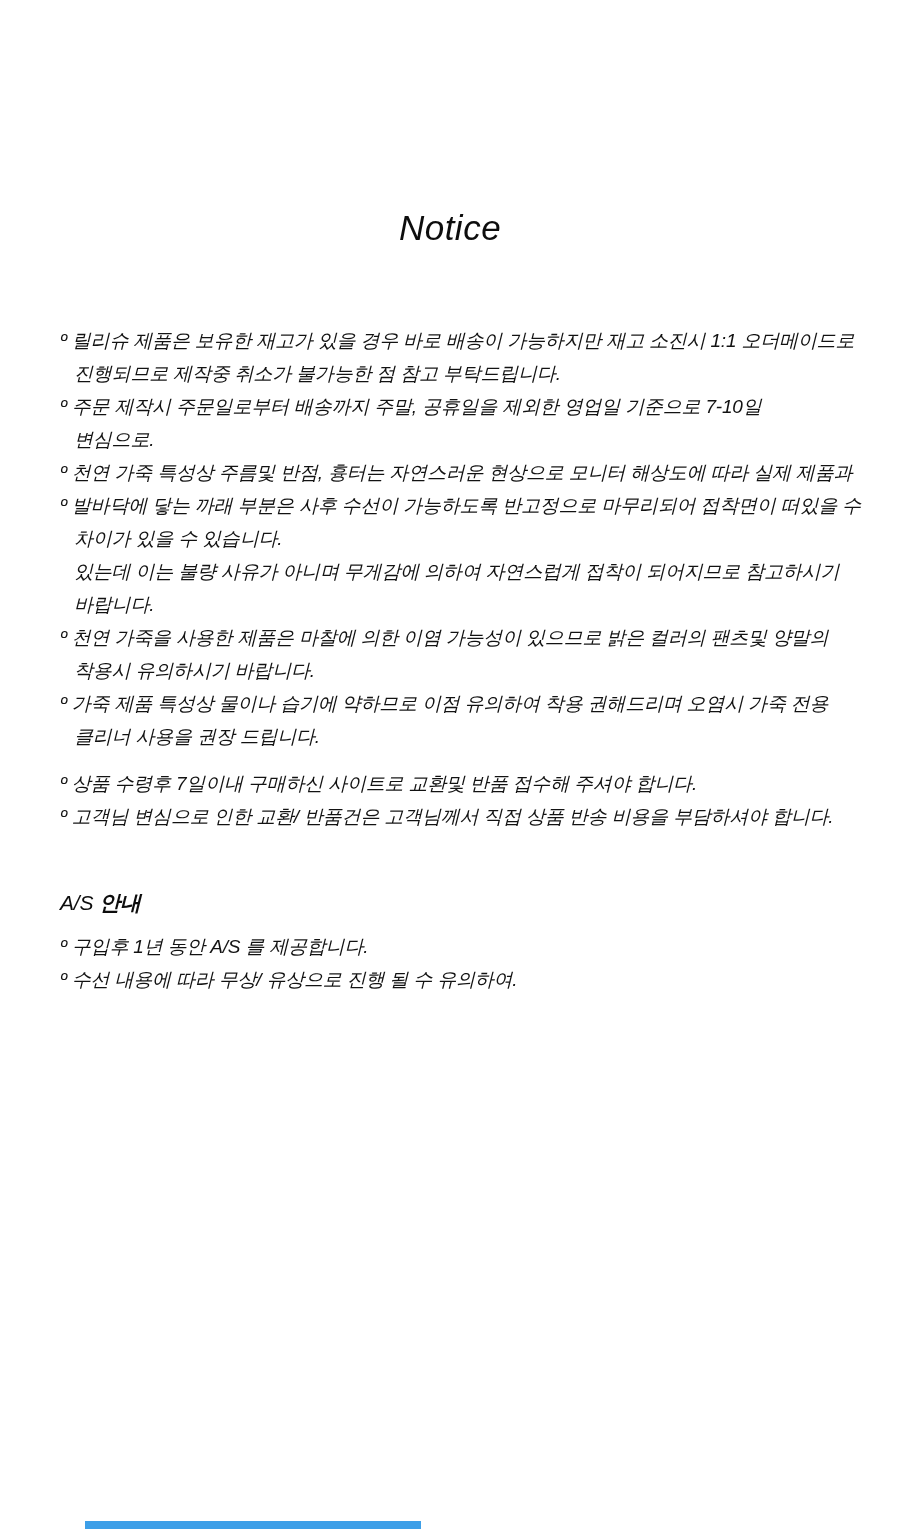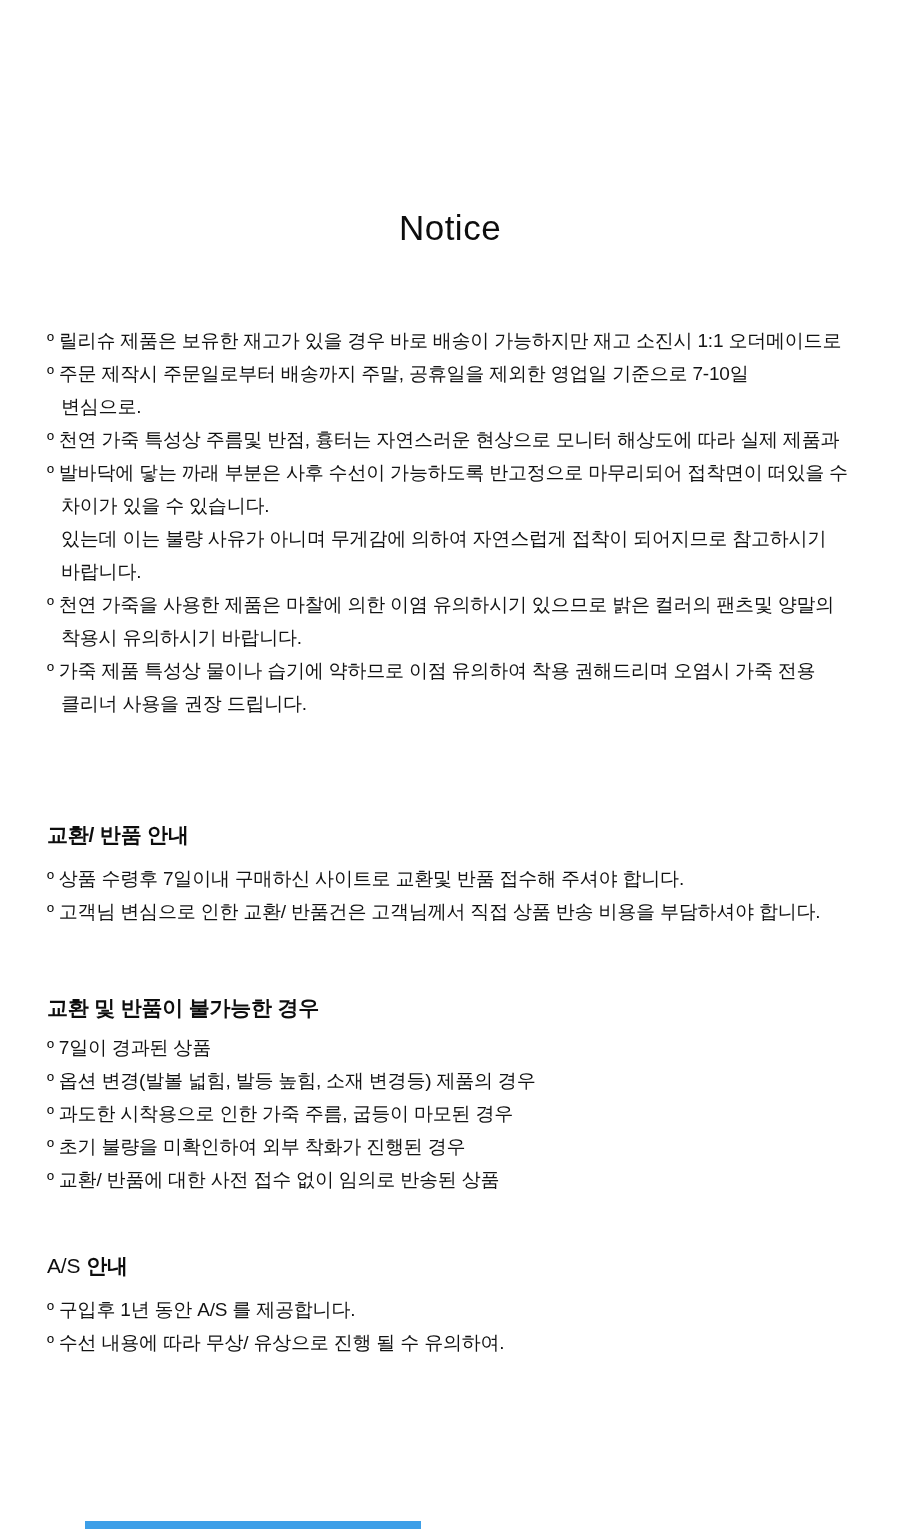--- a/index.html
+++ b/index.html
@@ -6,37 +6,38 @@
   html, body { margin: 0; padding: 0; }
   body {
     width: 900px;
     min-height: 1529px;
     background: #ffffff;
     color: #121212;
     font-family: "Liberation Sans", "DejaVu Sans", sans-serif;
     position: relative;
     overflow: hidden;
   }
-  .page { width: 900px; position: relative; }
+  .page { width: 900px; position: relative; font-style: italic; }
   h1.title {
     margin: 0;
     padding-top: 206px;
     text-align: center;
     font-size: 35px;
     line-height: 44px;
     font-weight: 500;
     letter-spacing: 0.5px;
     color: #0d0d0d;
   }
   .content {
     padding-left: 47px;
     padding-right: 56px;
     font-size: 19px;
     line-height: 33px;
     letter-spacing: -0.2px;
+    margin-left: 13px;
   }
   .intro { margin-top: 74px; }
   .line { white-space: nowrap; }
   .line.cont { padding-left: 14px; }
   h2.heading {
     margin: 0;
     font-size: 21px;
     line-height: 26px;
     font-weight: 700;
     color: #0d0d0d;
@@ -62,51 +63,41 @@
 <body>
 
 <main class="page">
 
   <h1 class="title">Notice</h1>
 
   <div class="content">
 
     <section class="intro">
       <div class="line first">º 릴리슈 제품은 보유한 재고가 있을 경우 바로 배송이 가능하지만 재고 소진시 1:1 오더메이드로</div>
+      <div class="line cont">진행되므로 제작중 취소가 불가능한 점 참고 부탁드립니다.</div>
       <div class="line first">º 주문 제작시 주문일로부터 배송까지 주말, 공휴일을 제외한 영업일 기준으로 7-10일</div>
       <div class="line cont">변심으로.</div>
       <div class="line first">º 천연 가죽 특성상 주름및 반점, 흉터는 자연스러운 현상으로 모니터 해상도에 따라 실제 제품과</div>
       <div class="line first">º 발바닥에 닿는 까래 부분은 사후 수선이 가능하도록 반고정으로 마무리되어 접착면이 떠있을 수</div>
       <div class="line cont">차이가 있을 수 있습니다.</div>
       <div class="line cont">있는데 이는 불량 사유가 아니며 무게감에 의하여 자연스럽게 접착이 되어지므로 참고하시기</div>
       <div class="line cont">바랍니다.</div>
-      <div class="line first">º 천연 가죽을 사용한 제품은 마찰에 의한 이염 유의하시기 있으므로 밝은 컬러의 팬츠및 양말의</div>
+      <div class="line first">º 천연 가죽을 사용한 제품은 마찰에 의한 이염 가능성이 있으므로 밝은 컬러의 팬츠및 양말의</div>
       <div class="line cont">착용시 유의하시기 바랍니다.</div>
       <div class="line first">º 가죽 제품 특성상 물이나 습기에 약하므로 이점 유의하여 착용 권해드리며 오염시 가죽 전용</div>
       <div class="line cont">클리너 사용을 권장 드립니다.</div>
     </section>
 
     <section class="sec-exchange">
-      <h2 class="heading">교환/ 반품 안내</h2>
       <div class="items">
         <div class="line first">º 상품 수령후 7일이내 구매하신 사이트로 교환및 반품 접수해 주셔야 합니다.</div>
         <div class="line first">º 고객님 변심으로 인한 교환/ 반품건은 고객님께서 직접 상품 반송 비용을 부담하셔야 합니다.</div>
       </div>
     </section>
 
-    <section class="sec-noex">
-      <h2 class="heading">교환 및 반품이 불가능한 경우</h2>
-      <div class="items">
-        <div class="line first">º 7일이 경과된 상품</div>
-        <div class="line first">º 옵션 변경(발볼 넓힘, 발등 높힘, 소재 변경등) 제품의 경우</div>
-        <div class="line first">º 과도한 시착용으로 인한 가죽 주름, 굽등이 마모된 경우</div>
-        <div class="line first">º 초기 불량을 미확인하여 외부 착화가 진행된 경우</div>
-        <div class="line first">º 교환/ 반품에 대한 사전 접수 없이 임의로 반송된 상품</div>
-      </div>
-    </section>
 
     <section class="sec-as">
       <h2 class="heading">
         <span class="heading-prefix">A/S</span><span class="bold">안내</span>
       </h2>
       <div class="items">
         <div class="line first">º 구입후 1년 동안 A/S 를 제공합니다.</div>
         <div class="line first">º 수선 내용에 따라 무상/ 유상으로 진행 될 수 유의하여.</div>
       </div>
     </section>

